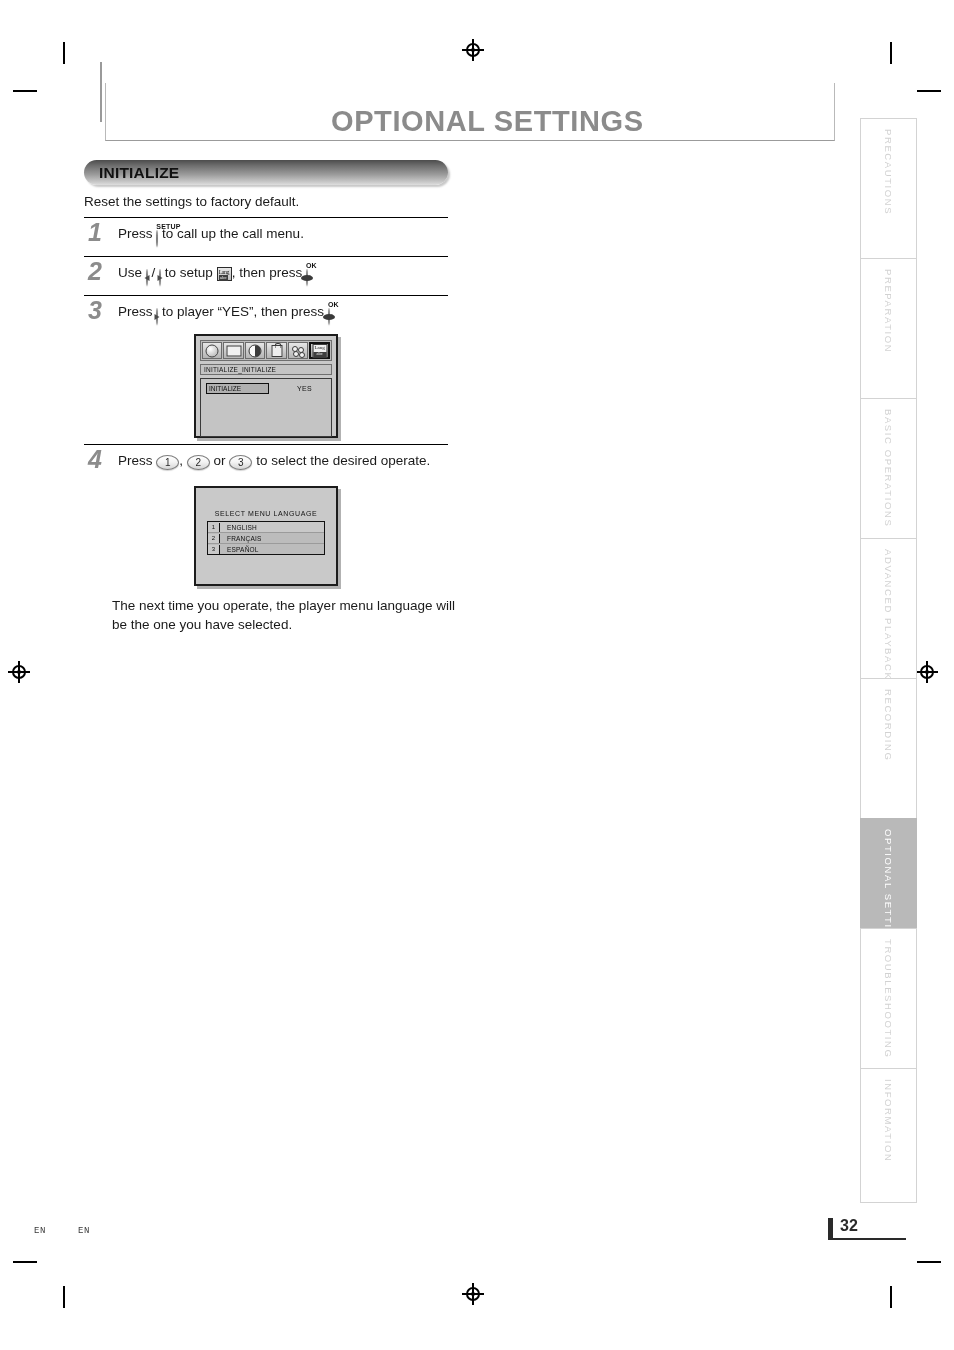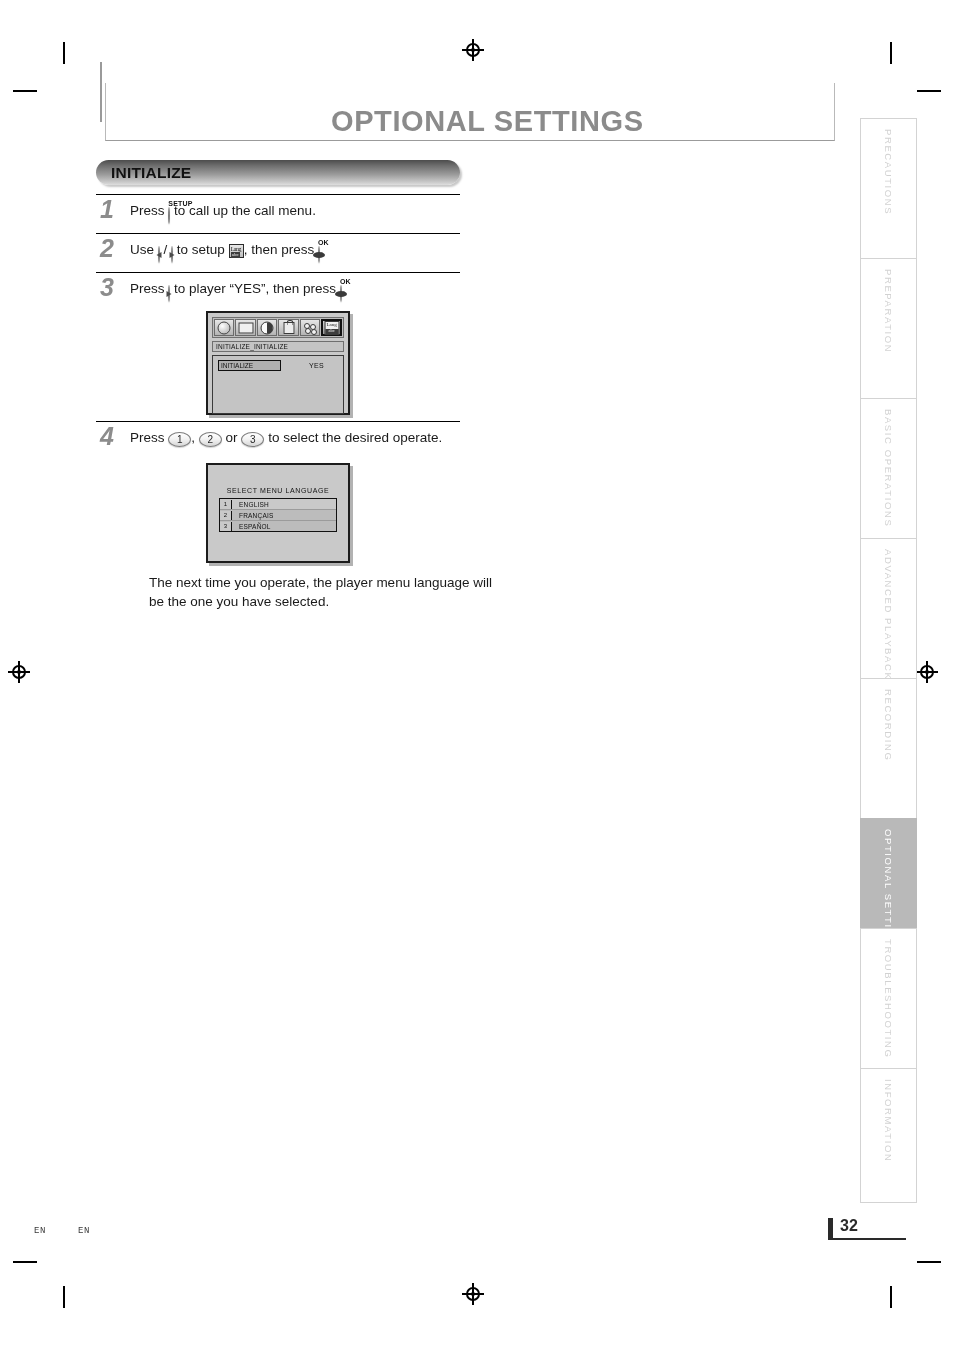--- a/index.html
+++ b/index.html
@@ -49,21 +49,21 @@
   .title-text {
     position: absolute;
     left: 331px; top: 105px;
     font-size: 29px;
     font-weight: bold;
     letter-spacing: 0.6px;
     color: #8b8b8b;
   }
 
   
-  .content { position: absolute; left: 96px; top: 160px; width: 364px; }
+  .content { position: absolute; left: 84px; top: 160px; width: 364px; }
 
   .section-bar {
     position: relative;
     height: 25px;
     border-radius: 13px;
     background: linear-gradient(to bottom, #4c4c4c 0%, #6d6d6d 22%, #9b9b9b 58%, #c9c9c9 88%, #dedede 100%);
     box-shadow: 2px 2px 2px rgba(0,0,0,0.22);
     margin-bottom: 9px;
   }
   .section-bar-label {
@@ -311,21 +311,21 @@
     line-height: 9px;
   }
   .lang-name {
     font-size: 6.5px;
     color: #111;
     padding-left: 7px;
     letter-spacing: 0.2px;
   }
 
   .outro {
-    margin: 10px 0 0 53px;
+    margin: 10px 0 0 28px;
     font-size: 13.5px;
     line-height: 19px;
     width: 360px;
   }
 
   
   .tab {
     position: absolute;
     left: 860px;
     width: 57px;
@@ -396,20 +396,21 @@
 
 <div class="title-box"></div>
 <div class="title-text">OPTIONAL SETTINGS</div>
 
 <div class="content">
 
   <div class="section-bar">
     <div class="section-bar-label">INITIALIZE</div>
   </div>
 
+  <div class="intro-text">Reset the settings to factory default.</div>
 
   <div class="step">
     <div class="step-num">1</div>
     <div class="step-body">
       <span>Press</span>
       <span class="key">
         <span class="key-cap">SETUP</span>
         <span class="key-oval big"></span>
       </span>
       <span>to call up the call menu.</span>

